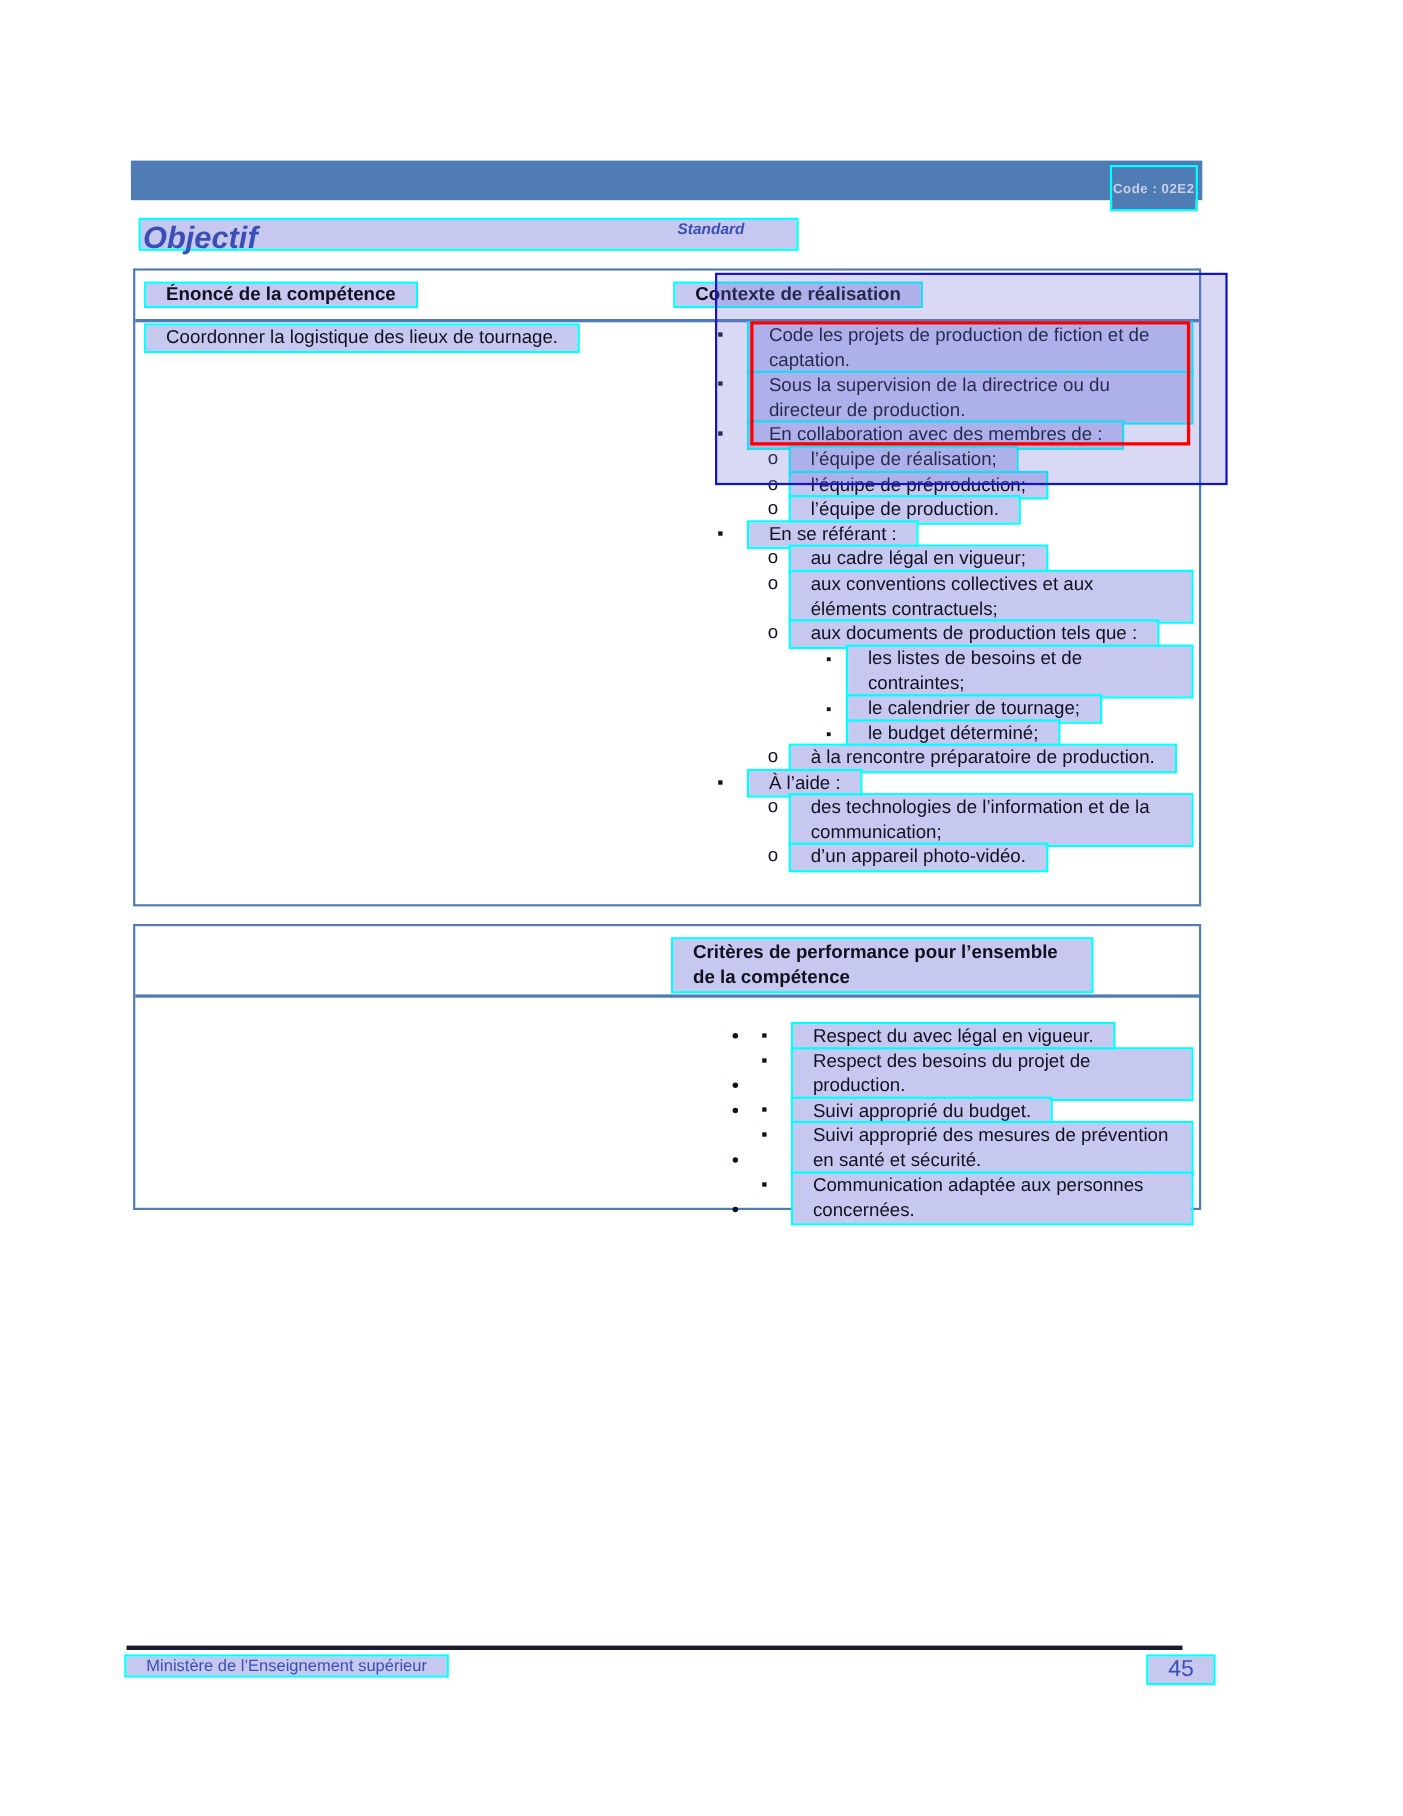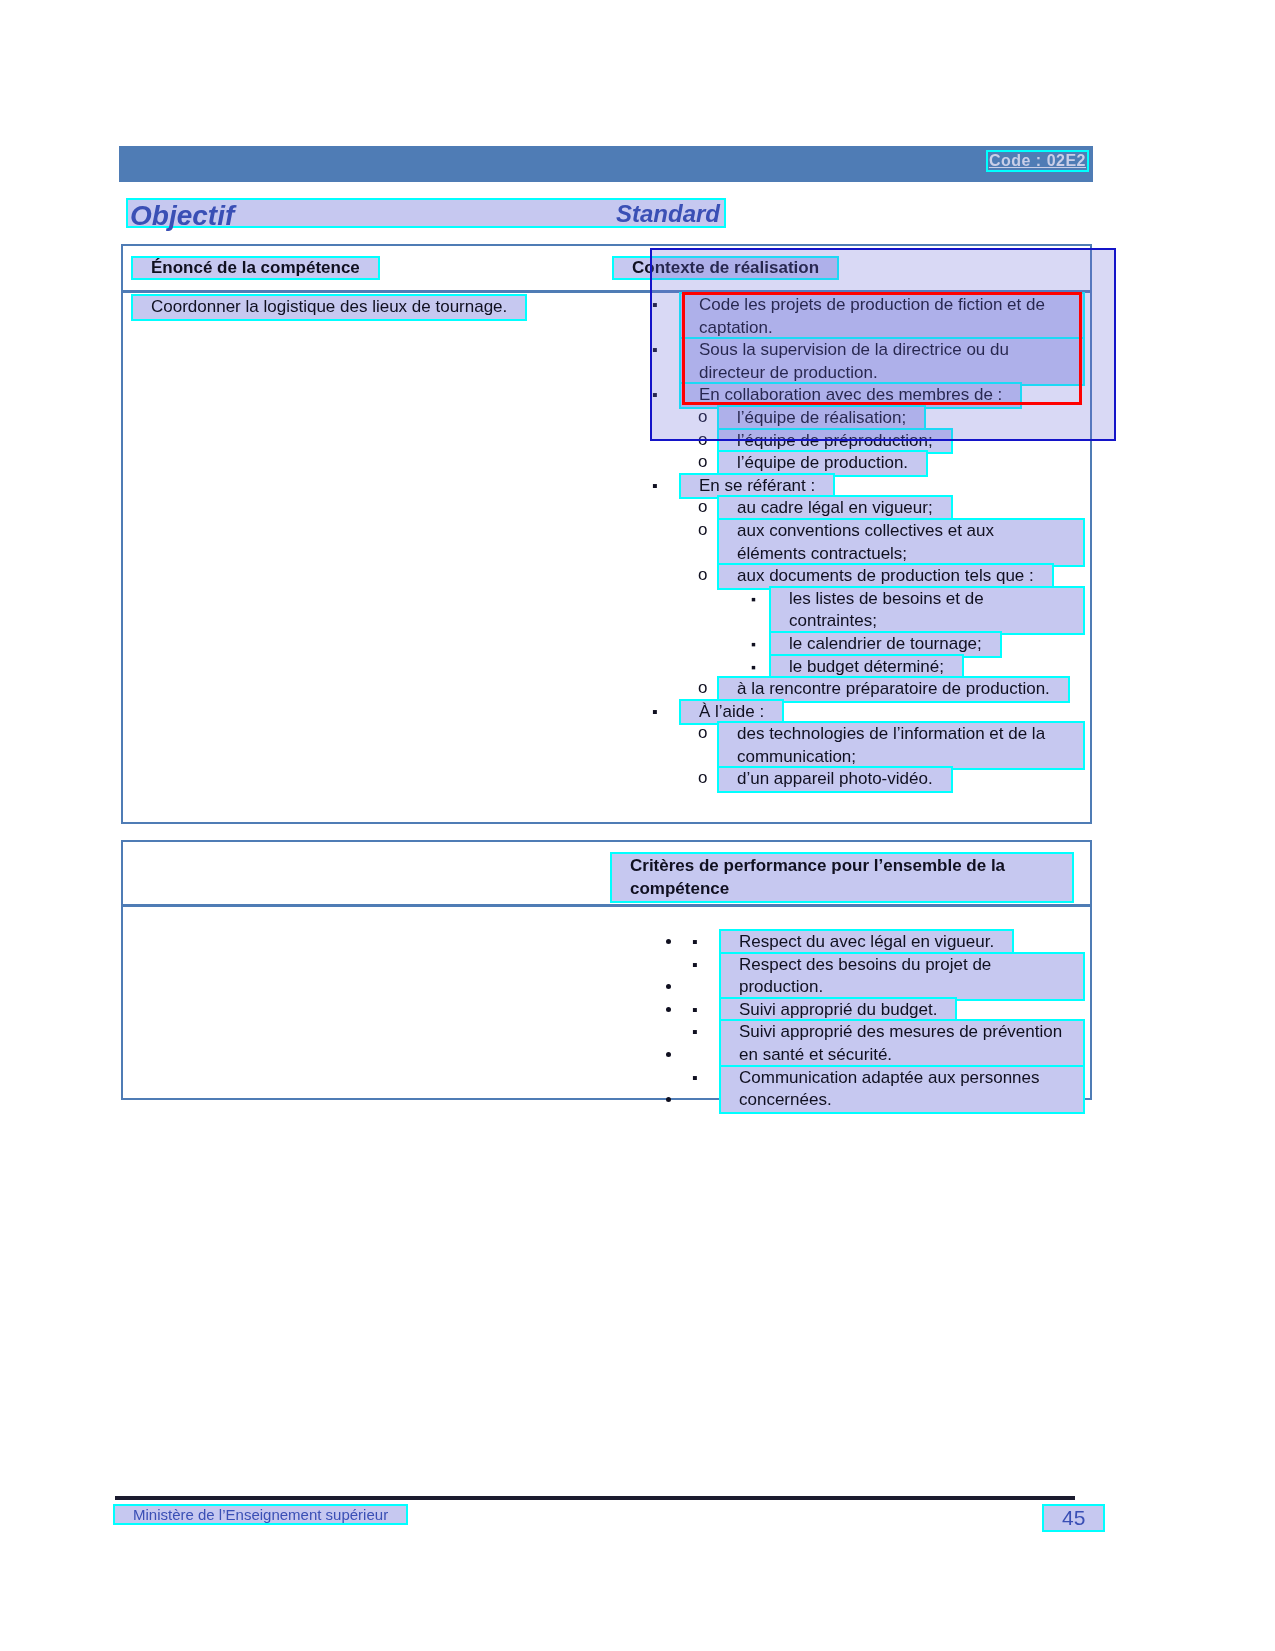--- a/index.html
+++ b/index.html
@@ -27,29 +27,28 @@
   
   .header-band {
     position: absolute;
     left: 119px; top: 146px;
     width: 974px; height: 36px;
     background: #4f7cb5;
   }
   .header-code {
     position: absolute;
     right: 6px; top: 6px;
-    font-size: 16px;
+    font-size: 12px;
     font-weight: 600;
     color: #c9cfe8;
     letter-spacing: 0.5px;
     white-space: nowrap;
     background: #4f7cb5;
     outline: 2px solid #00ffff;
-    padding: 0 1px;
-    text-decoration: underline;
+    padding: 12px 1px;
   }
 
   
   .objstd {
     position: absolute;
     left: 128px; top: 200px;
     width: 596px; height: 26px;
     background: #c6c8f0;
     outline: 2px solid #00ffff;
   }
@@ -57,21 +56,21 @@
     position: absolute;
     left: 2px; top: 0px;
     font-size: 28px;
     font-style: italic;
     font-weight: bold;
     color: #3a4fb5;
   }
   .objstd .std {
     position: absolute;
     left: 488px; top: 0px;
-    font-size: 24px;
+    font-size: 14px;
     font-style: italic;
     font-weight: bold;
     color: #3a4fb5;
   }
 
   
   .tbl {
     position: absolute;
     border: 2px solid #4f7cb5;
     box-sizing: border-box;
@@ -110,21 +109,21 @@
 
   .col-head {
     position: absolute;
     font-size: 17px;
     font-weight: bold;
     color: #101020;
     white-space: nowrap;
   }
   #h-enonce { left: 10px; top: 12px; }
   #h-contexte { left: 491px; top: 12px; }
-  #h-criteres { left: 489px; top: 12px; width: 460px; white-space: normal; line-height: 1.38; }
+  #h-criteres { left: 489px; top: 12px; width: 380px; white-space: normal; line-height: 1.38; }
 
   .body-text {
     position: absolute;
     font-size: 17px;
     color: #101020;
     line-height: 1.34;
   }
   #t1-left { left: 10px; top: 50px; width: 470px; text-decoration: underline; }
 
   

